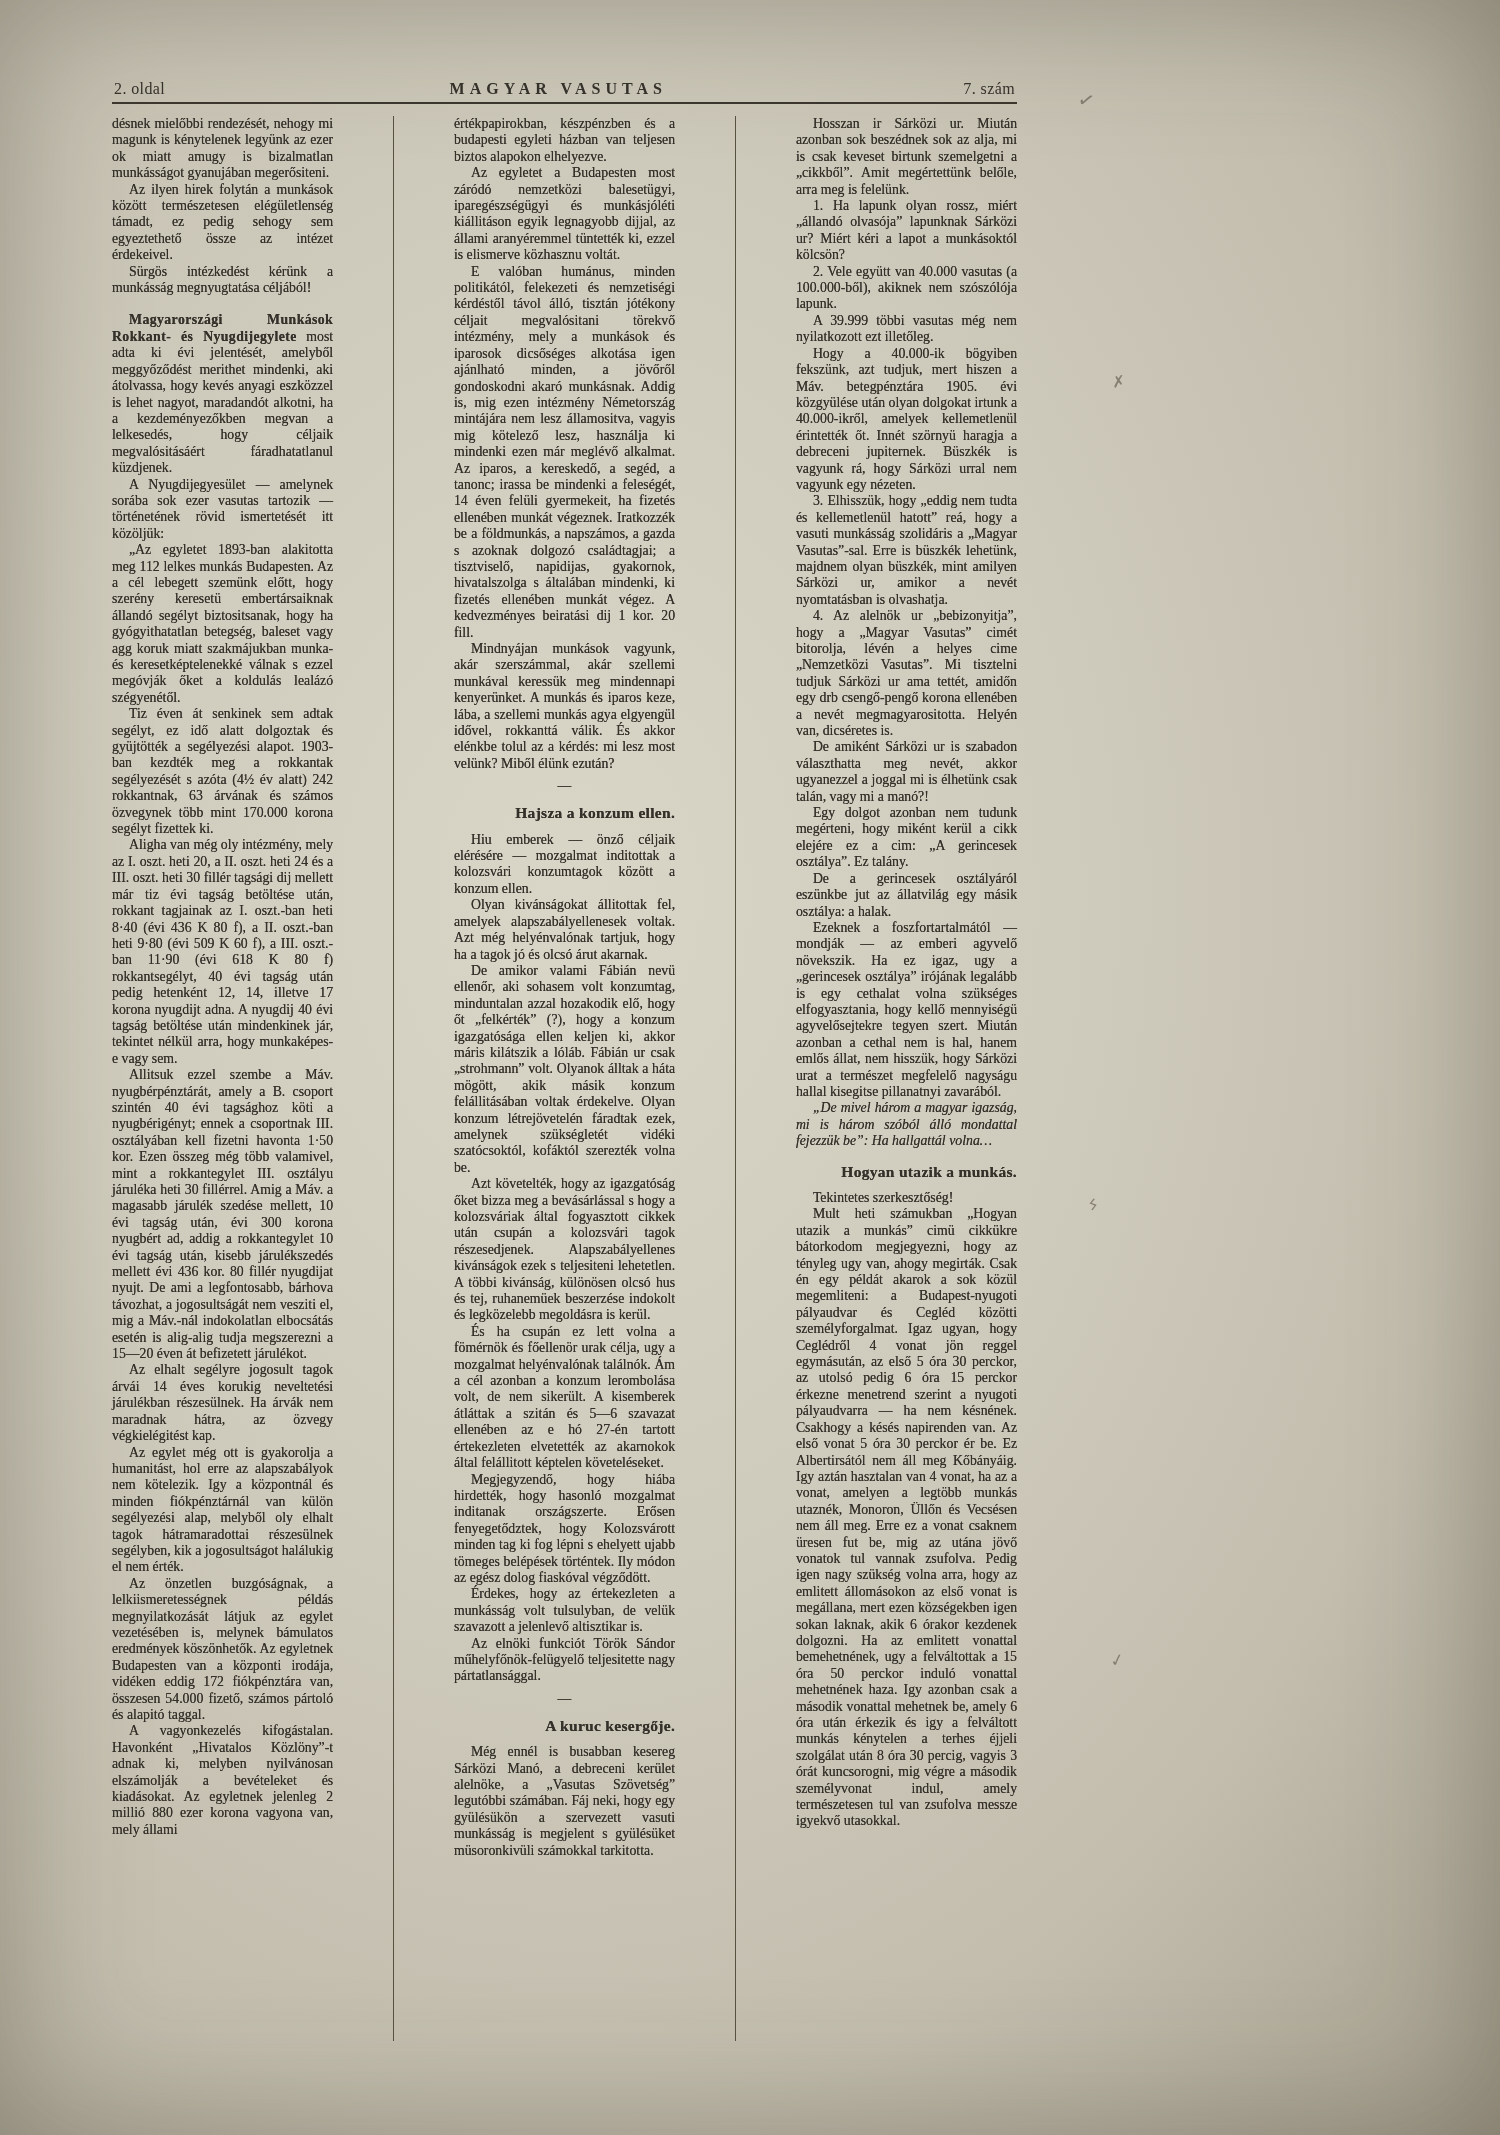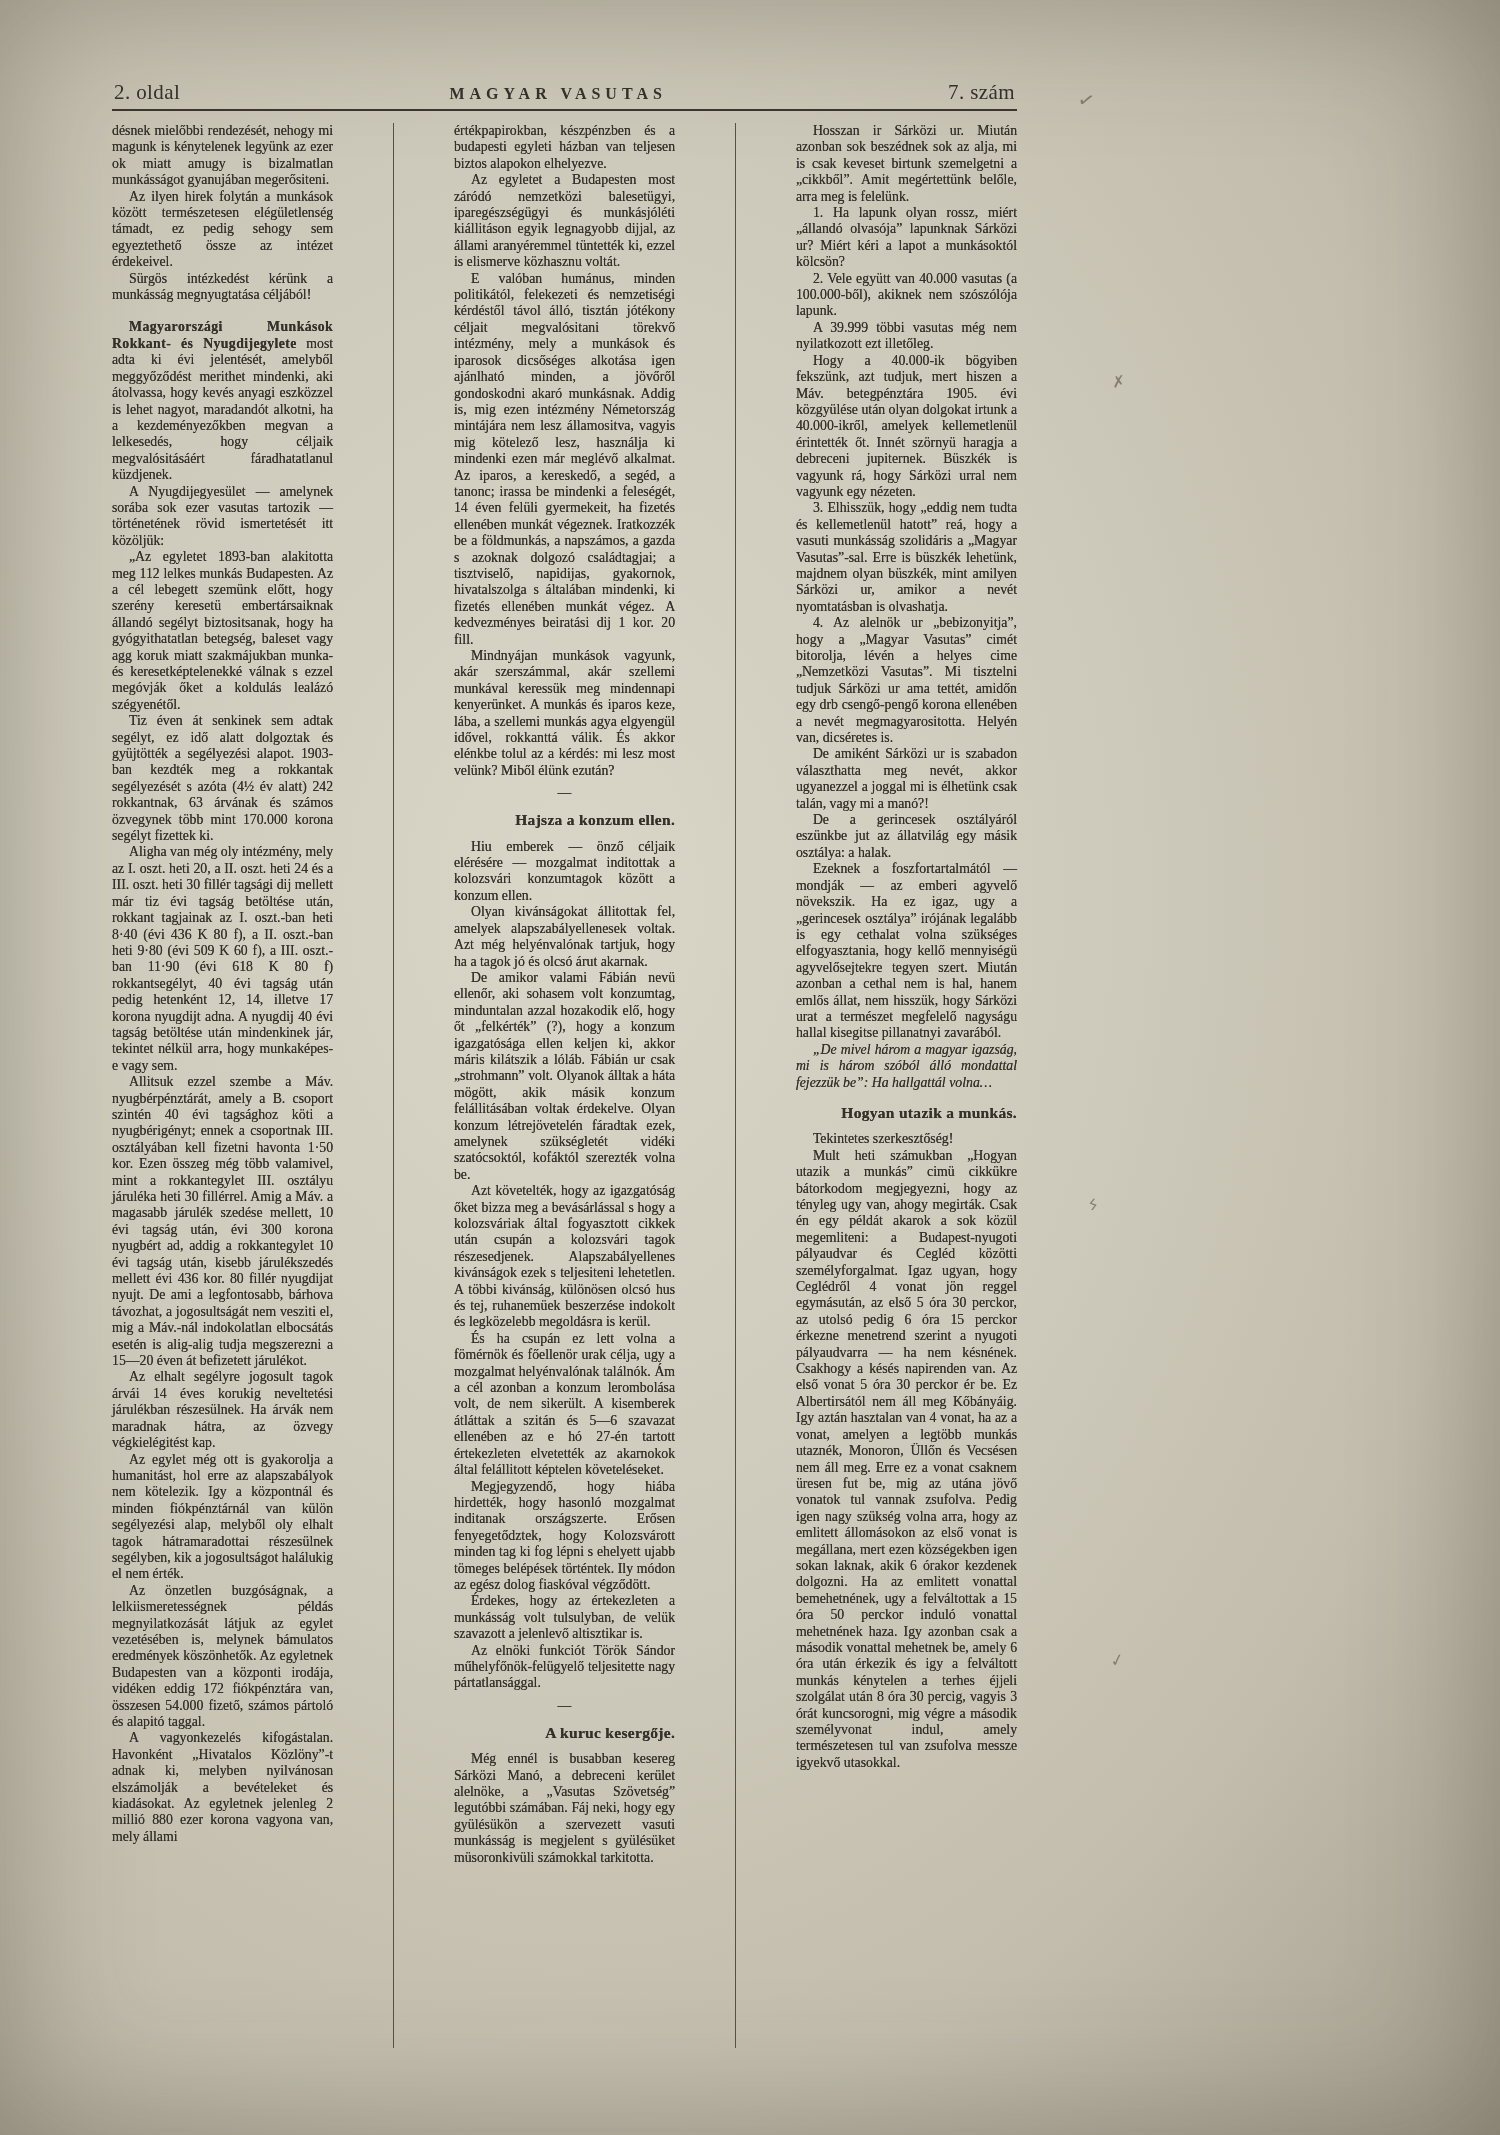--- a/index.html
+++ b/index.html
@@ -18,21 +18,21 @@
   .paper::after{
     content:""; position:absolute; inset:0;
     box-shadow: inset 0 0 140px rgba(60,55,40,.35);
     pointer-events:none;
   }
   .page { position:absolute; left:112px; top:80px; width:905px; color:#34302a; }
   .header{
     display:flex; justify-content:space-between; align-items:baseline;
     padding:0 2px 4px 2px;
   }
-  .pgnum, .issue { font-size:21px; letter-spacing:.4px; }
+  .pgnum, .issue { font-size:16px; letter-spacing:.4px; }
   .masthead{
     font-weight:bold; font-size:16px; letter-spacing:5px;
     transform:translateX(-6px);
   }
   .header-rule{ border-top:2.2px solid #3c372e; }
   .columns{
     display:flex; margin-top:12px; min-height:1925px;
     text-align:justify;
     gap:48px;
   }
@@ -117,20 +117,21 @@
     <div class="colrule"></div>
     <div class="col" id="col-2">
         <p class="para">Hosszan ir Sárközi ur. Miután azonban sok beszédnek sok az alja, mi is csak keveset birtunk szemelgetni a „cikkből”. Amit megértettünk belőle, arra meg is felelünk.</p>
         <p class="para">1. Ha lapunk olyan rossz, miért „állandó olvasója” lapunknak Sárközi ur? Miért kéri a lapot a munkásoktól kölcsön?</p>
         <p class="para">2. Vele együtt van 40.000 vasutas (a 100.000-ből), akiknek nem szószólója lapunk.</p>
         <p class="para">A 39.999 többi vasutas még nem nyilatkozott ezt illetőleg.</p>
         <p class="para">Hogy a 40.000-ik bögyiben fekszünk, azt tudjuk, mert hiszen a Máv. betegpénztára 1905. évi közgyülése után olyan dolgokat irtunk a 40.000-ikről, amelyek kellemetlenül érintették őt. Innét szörnyü haragja a debreceni jupiternek. Büszkék is vagyunk rá, hogy Sárközi urral nem vagyunk egy nézeten.</p>
         <p class="para">3. Elhisszük, hogy „eddig nem tudta és kellemetlenül hatott” reá, hogy a vasuti munkásság szolidáris a „Magyar Vasutas”-sal. Erre is büszkék lehetünk, majdnem olyan büszkék, mint amilyen Sárközi ur, amikor a nevét nyomtatásban is olvashatja.</p>
         <p class="para">4. Az alelnök ur „bebizonyitja”, hogy a „Magyar Vasutas” cimét bitorolja, lévén a helyes cime „Nemzetközi Vasutas”. Mi tisztelni tudjuk Sárközi ur ama tettét, amidőn egy drb csengő-pengő korona ellenében a nevét megmagyarositotta. Helyén van, dicséretes is.</p>
         <p class="para">De amiként Sárközi ur is szabadon választhatta meg nevét, akkor ugyanezzel a joggal mi is élhetünk csak talán, vagy mi a manó?!</p>
+        <p class="para">Egy dolgot azonban nem tudunk megérteni, hogy miként kerül a cikk elejére ez a cim: „A gerincesek osztálya”. Ez talány.</p>
         <p class="para">De a gerincesek osztályáról eszünkbe jut az állatvilág egy másik osztálya: a halak.</p>
         <p class="para">Ezeknek a foszfortartalmától — mondják — az emberi agyvelő növekszik. Ha ez igaz, ugy a „gerincesek osztálya” irójának legalább is egy cethalat volna szükséges elfogyasztania, hogy kellő mennyiségü agyvelősejtekre tegyen szert. Miután azonban a cethal nem is hal, hanem emlős állat, nem hisszük, hogy Sárközi urat a természet megfelelő nagyságu hallal kisegitse pillanatnyi zavarából.</p>
         <p class="para italic">„De mivel három a magyar igazság, mi is három szóból álló mondattal fejezzük be”: Ha hallgattál volna…</p>
         <div class="heading">Hogyan utazik a munkás.</div>
         <p class="para">Tekintetes szerkesztőség!</p>
         <p class="para">Mult heti számukban „Hogyan utazik a munkás” cimü cikkükre bátorkodom megjegyezni, hogy az tényleg ugy van, ahogy megirták. Csak én egy példát akarok a sok közül megemliteni: a Budapest-nyugoti pályaudvar és Cegléd közötti személyforgalmat. Igaz ugyan, hogy Ceglédről 4 vonat jön reggel egymásután, az első 5 óra 30 perckor, az utolsó pedig 6 óra 15 perckor érkezne menetrend szerint a nyugoti pályaudvarra — ha nem késnének. Csakhogy a késés napirenden van. Az első vonat 5 óra 30 perckor ér be. Ez Albertirsától nem áll meg Kőbányáig. Igy aztán hasztalan van 4 vonat, ha az a vonat, amelyen a legtöbb munkás utaznék, Monoron, Üllőn és Vecsésen nem áll meg. Erre ez a vonat csaknem üresen fut be, mig az utána jövő vonatok tul vannak zsufolva. Pedig igen nagy szükség volna arra, hogy az emlitett állomásokon az első vonat is megállana, mert ezen községekben igen sokan laknak, akik 6 órakor kezdenek dolgozni. Ha az emlitett vonattal bemehetnének, ugy a felváltottak a 15 óra 50 perckor induló vonattal mehetnének haza. Igy azonban csak a második vonattal mehetnek be, amely 6 óra után érkezik és igy a felváltott munkás kénytelen a terhes éjjeli szolgálat után 8 óra 30 percig, vagyis 3 órát kuncsorogni, mig végre a második személyvonat indul, amely természetesen tul van zsufolva messze igyekvő utasokkal.</p>
       </div>
   </div>
 </div>
 

